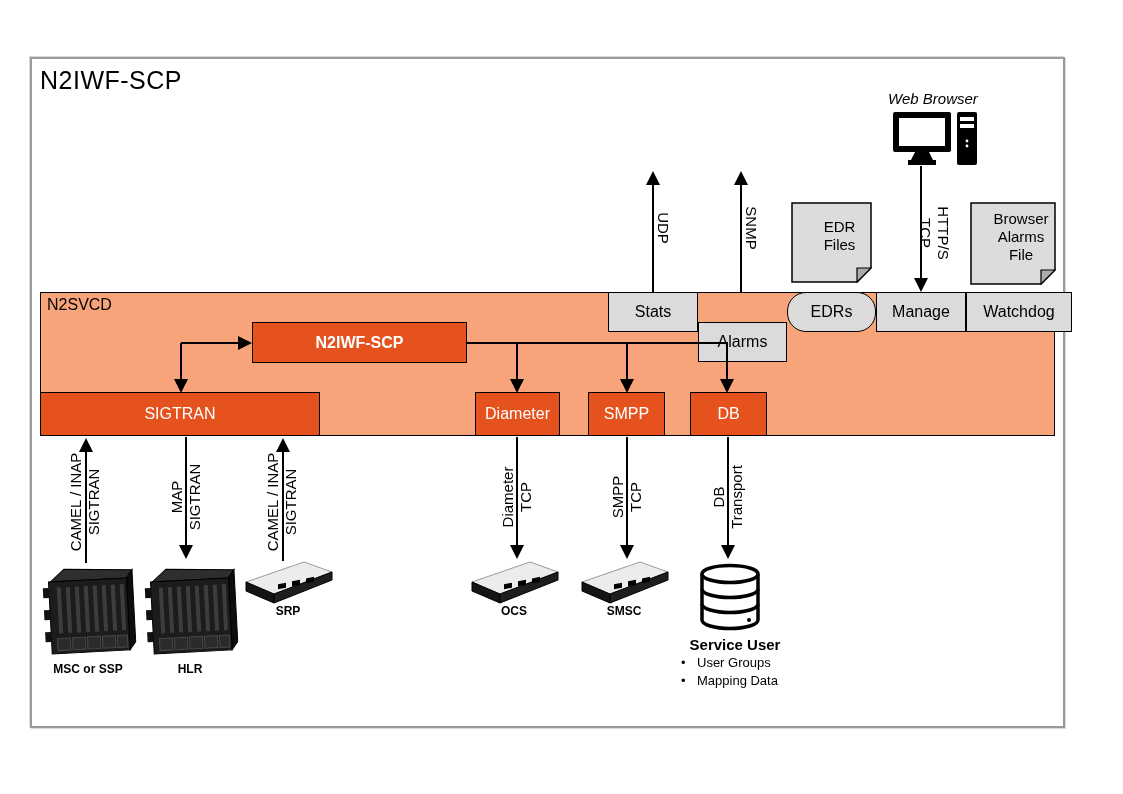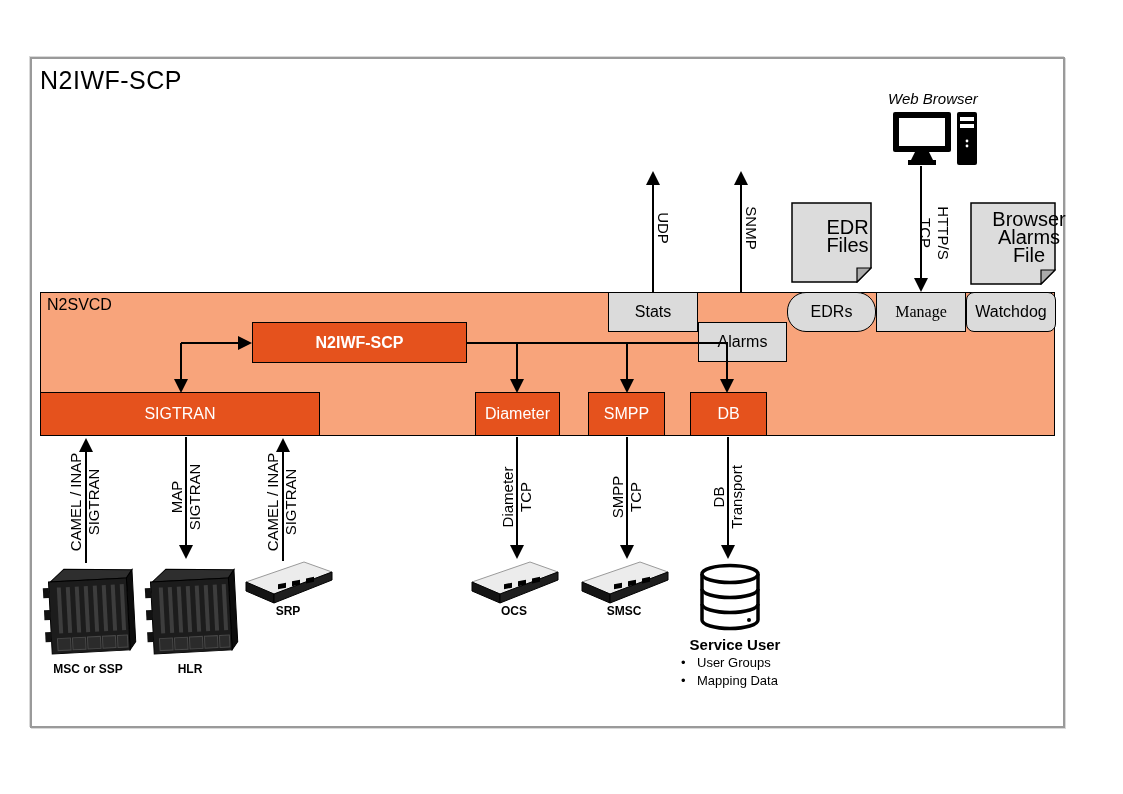--- a/index.html
+++ b/index.html
@@ -19,23 +19,23 @@
 
   .gbox { position:absolute; top:292px; height:40px; background:#DBDBDB; border:1.5px solid #000;
           display:flex; align-items:center; justify-content:center; font-size:16px; }
 
   .obox { position:absolute; background:#E5521D; border:1.5px solid #000; color:#fff;
           display:flex; align-items:center; justify-content:center; font-size:16px; }
   .obox.bold { font-weight:bold; }
 
   
   .note { position:absolute; }
-  .note-text { position:absolute; left:16px; top:0; width:100%; height:84%;
+  .note-text { position:absolute; left:8px; top:0; width:100%; height:84%;
                display:flex; flex-direction:column; align-items:center; justify-content:center;
-               font-size:20px; line-height:18px; text-align:center; }
+               font-size:15px; line-height:18px; text-align:center; }
 
   
   .vline { position:absolute; width:2px; background:#000; }
   .hline { position:absolute; height:2px; background:#000; }
   .ah-up    { position:absolute; width:0; height:0; border-left:7px solid transparent; border-right:7px solid transparent; border-bottom:14px solid #000; }
   .ah-down  { position:absolute; width:0; height:0; border-left:7px solid transparent; border-right:7px solid transparent; border-top:14px solid #000; }
   .ah-right { position:absolute; width:0; height:0; border-top:7px solid transparent; border-bottom:7px solid transparent; border-left:14px solid #000; }
 
   
   .vlabel { position:absolute; white-space:nowrap; text-align:center; font-size:15px; line-height:18px; }
@@ -115,22 +115,22 @@
       <div>File</div>
     </div>
   </div>
 
   <div class="band"></div>
   <div class="band-label">N2SVCD</div>
 
   <div class="gbox" style="left:608px; width:90px;">Stats</div>
   <div class="gbox" style="left:698px; width:89px;margin-top:30px;">Alarms</div>
   <div class="gbox" style="left:787px; width:89px;border-radius:19px;">EDRs</div>
-  <div class="gbox" style="left:876px; width:90px;font-family:Liberation Serif, serif;">Manage</div>
-  <div class="gbox" style="left:966px; width:90px;border-radius:8px;">Watchdog</div>
+  <div class="gbox" style="left:876px; width:90px;">Manage</div>
+  <div class="gbox" style="left:966px; width:106px;">Watchdog</div>
 
   <div class="obox bold" style="left:252px; top:322px; width:215px; height:41px;">N2IWF-SCP</div>
 
   <div class="obox" style="left:40px;  top:392px; width:280px; height:44px;">SIGTRAN</div>
   <div class="obox" style="left:475px; top:392px; width:85px;  height:44px;">Diameter</div>
   <div class="obox" style="left:588px; top:392px; width:77px;  height:44px;">SMPP</div>
   <div class="obox" style="left:690px; top:392px; width:77px;  height:44px;">DB</div>
 
   <div class="hline" style="left:181px; top:342px; width:57px;"></div>
   <div class="ah-right" style="left:238px; top:336px;"></div>

